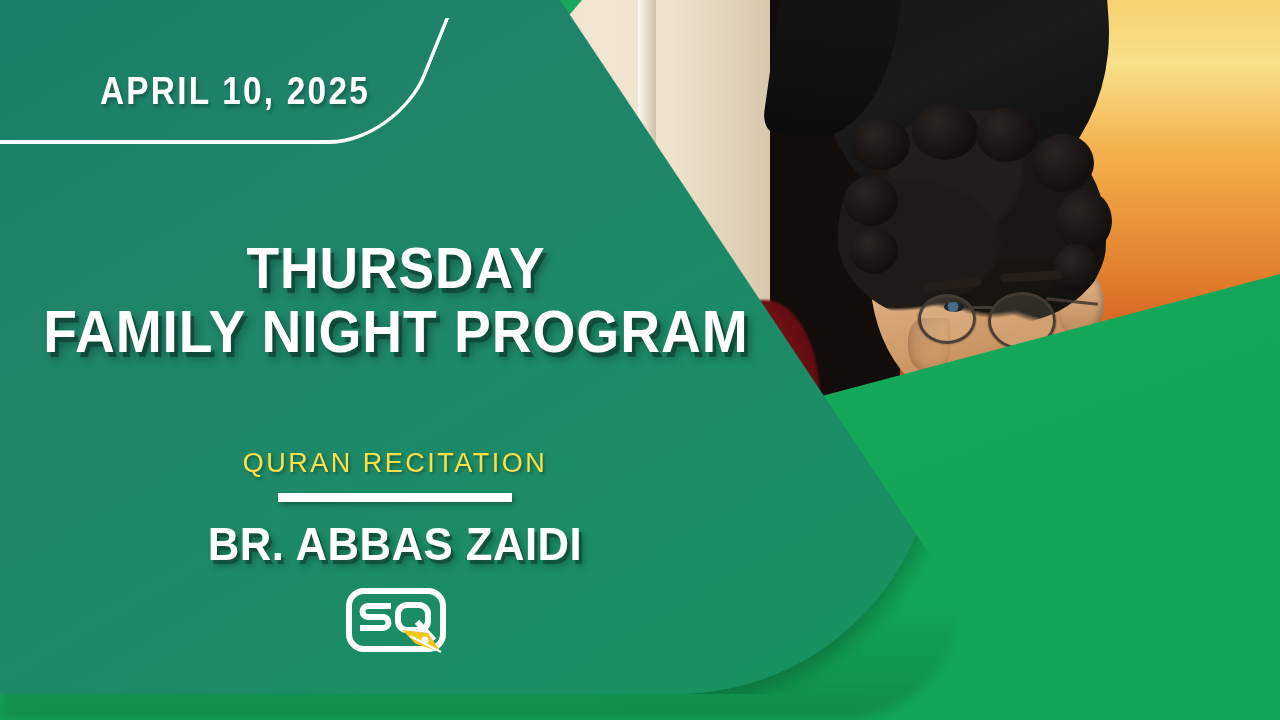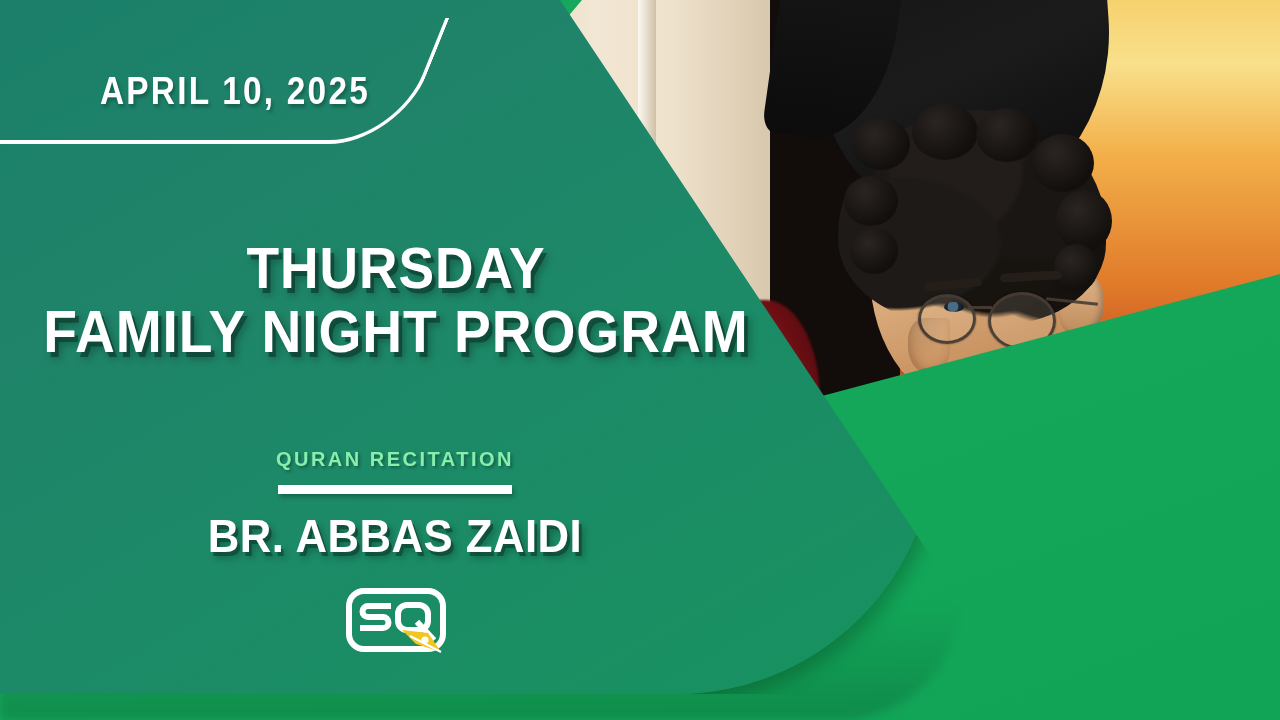--- a/index.html
+++ b/index.html
@@ -451,24 +451,24 @@
   .title-line.two { font-size: 60px; }
 
   .role-block {
     position: absolute;
     left: 0; top: 448px;
     width: 790px;
     z-index: 6;
     text-align: center;
   }
   .role-text {
-    color: #86efac;
+    color: #fde047;
     font-family: "Liberation Sans", sans-serif;
-    font-weight: 700;
-    font-size: 20px;
+    font-weight: 400;
+    font-size: 27px;
     letter-spacing: 2.5px;
     white-space: nowrap;
     text-shadow: 2px 2px 3px rgba(0,0,0,.3);
   }
   .divider {
     width: 234px;
     height: 9px;
     background: #ffffff;
     margin: 14px auto 0 auto;
     box-shadow: 2px 3px 4px rgba(0,0,0,.25);

